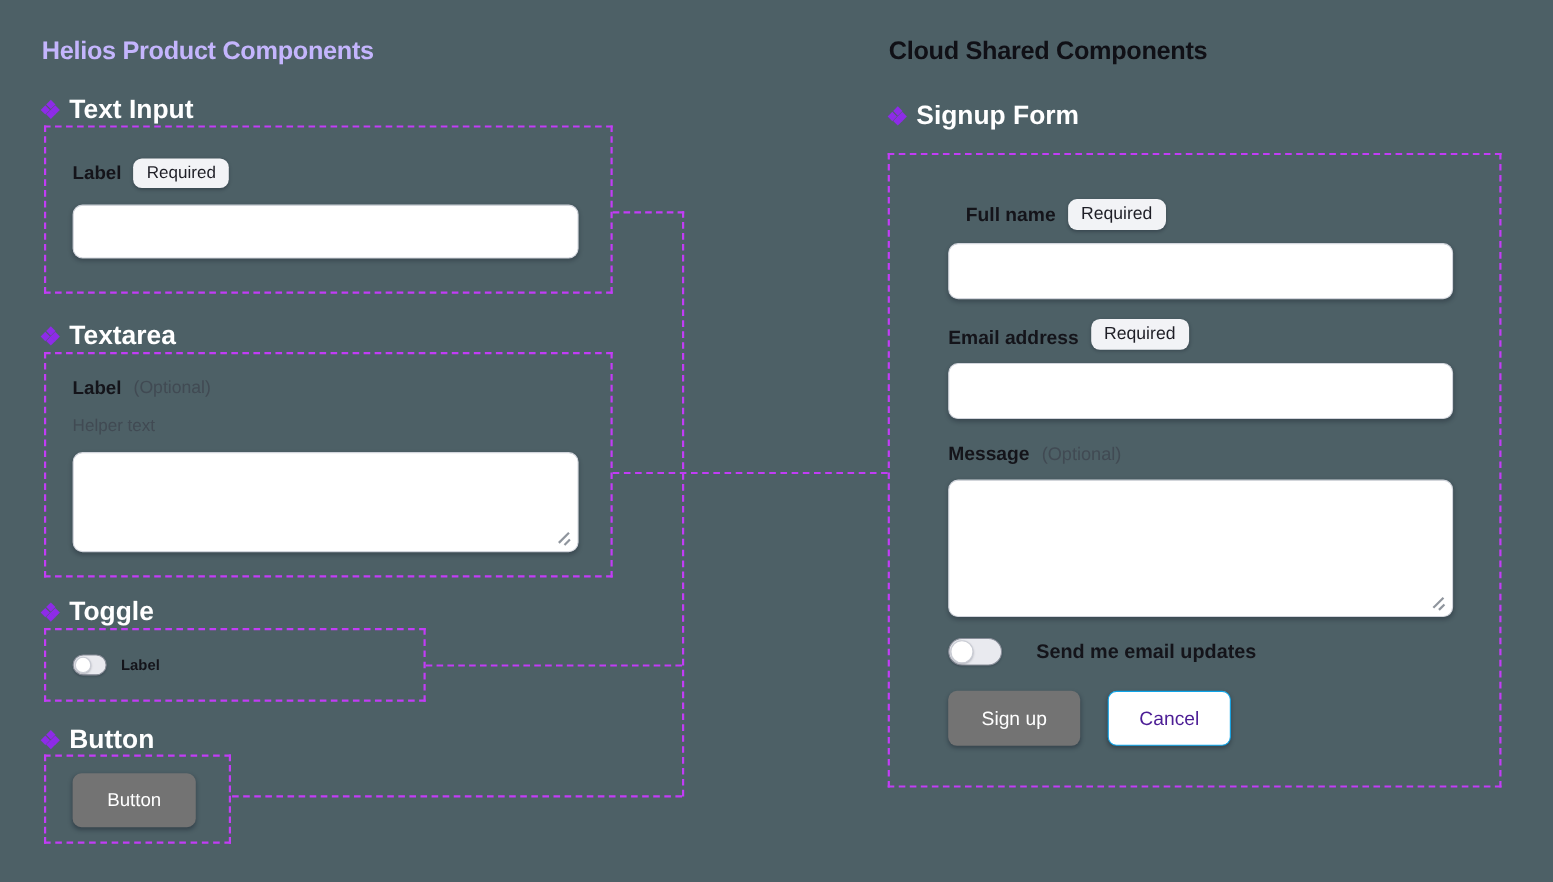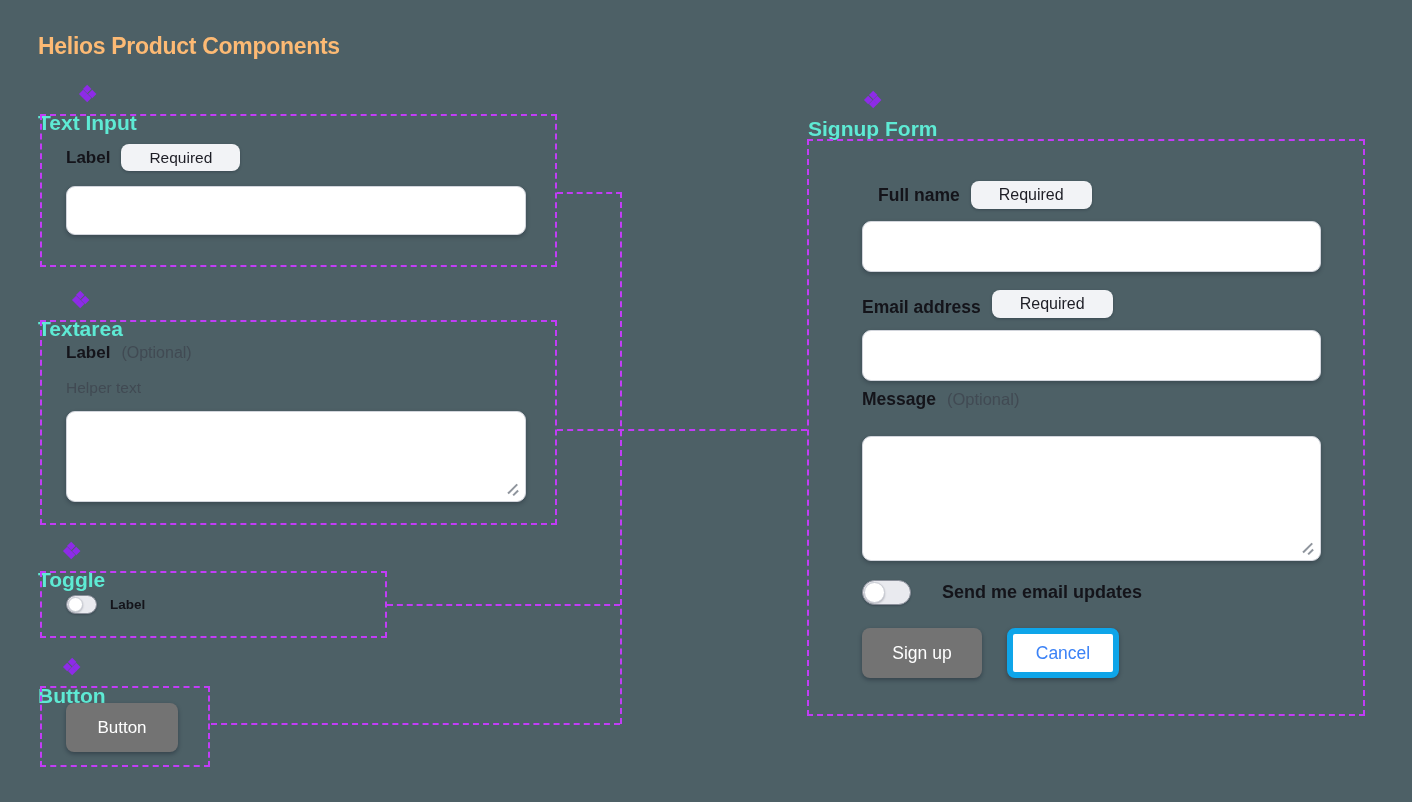--- a/index.html
+++ b/index.html
@@ -1,43 +1,43 @@
 <!DOCTYPE html>
 <html><head>
 <meta charset="utf-8">
 <style>
   html,body{margin:0;padding:0;}
   body{font-family:"Liberation Sans","DejaVu Sans",sans-serif;}
   .canvas{position:relative;width:1412px;height:802px;background:#4D6066;overflow:hidden;}
 
   
   .page-title{position:absolute;font-size:23px;font-weight:800;letter-spacing:-0.3px;white-space:nowrap;}
-  .title-left{left:38px;top:33px;color:#fdba74;}
+  .title-left{left:38px;top:33px;color:#c4b5fd;}
   .title-right{left:808px;top:33px;color:#101016;}
 
   
-  .sec-header{position:absolute;display:flex;align-items:center;gap:9px;color:#5eead4;font-size:21px;font-weight:700;white-space:nowrap;flex-direction:column;}
+  .sec-header{position:absolute;display:flex;align-items:center;gap:9px;color:#ffffff;font-size:24px;font-weight:700;white-space:nowrap;}
   .cicon{position:relative;width:16px;height:16px;flex:0 0 16px;}
   .cicon i{position:absolute;width:6.4px;height:6.4px;background:#8E2BE8;transform:rotate(45deg);}
   .cicon i:nth-child(1){left:4.8px;top:0.2px;}
   .cicon i:nth-child(2){left:0.2px;top:4.8px;}
   .cicon i:nth-child(3){left:9.4px;top:4.8px;}
   .cicon i:nth-child(4){left:4.8px;top:9.4px;}
 
   
   .dashed-box{position:absolute;border:2px dashed #C23CF6;box-sizing:border-box;}
   .conn-h{position:absolute;border-top:2px dashed #C23CF6;height:0;}
   .conn-v{position:absolute;border-left:2px dashed #C23CF6;width:0;}
 
   
   .field-row{position:absolute;display:flex;align-items:center;gap:11px;white-space:nowrap;}
   .field-label{color:#14141A;font-weight:700;font-size:17px;}
   .field-label.lg{font-size:17.5px;}
   .muted{color:#414A53;font-size:16px;font-weight:400;}
-  .badge{background:#F2F3F6;color:#1E1E26;font-size:15.5px;border-radius:8px;padding:4px 28px;
+  .badge{background:#F2F3F6;color:#1E1E26;font-size:15.5px;border-radius:8px;padding:4px 12px;
          box-shadow:0 1px 3px rgba(10,15,30,.28);line-height:1.25;}
   .helper{position:absolute;color:#414A53;font-size:15.5px;white-space:nowrap;}
 
   .text-input,.ta{position:absolute;background:#fff;border:1px solid #D2D5DC;border-radius:9px;
       box-sizing:border-box;box-shadow:0 2px 4px rgba(10,15,30,.28);font-size:16px;color:#14141A;padding:8px 12px;}
   .ta{resize:none;}
   textarea.ta{overflow:hidden;}
   .ta-wrap{position:absolute;}
   .ta-wrap textarea{position:absolute;left:0;top:0;width:100%;height:100%;}
   .rh{position:absolute;right:6px;bottom:5px;width:14px;height:14px;pointer-events:none;}
@@ -53,21 +53,21 @@
   .toggle.sm{width:31px;height:19px;}
   .toggle.sm .knob{width:15px;height:15px;}
   .toggle.lg{width:49px;height:25px;}
   .toggle.lg .knob{width:21px;height:21px;}
   .toggle-row{position:absolute;display:flex;align-items:center;}
 
   
   .btn{display:flex;align-items:center;justify-content:center;border-radius:8px;box-sizing:border-box;
        font-weight:400;cursor:pointer;border:none;box-shadow:0 2px 4px rgba(10,15,30,.35);}
   .btn-primary{background:#737373;color:#FFFFFF;}
-  .btn-secondary{background:#FFFFFF;color:#3b82f6;border:6px solid #0ea5e9;}
+  .btn-secondary{background:#FFFFFF;color:#4c1d95;border:1px solid #0ea5e9;}
 </style>
 </head>
 <body>
 
 <div class="canvas">
 
   <div class="page-title title-left">Helios Product Components</div>
 
   <div class="sec-header" style="left:38px;top:86px;">
     <span class="cicon">
@@ -133,20 +133,21 @@
   </div>
   <div class="dashed-box" style="left:40px;top:686px;width:170px;height:81px;"></div>
   <button class="btn btn-primary" style="position:absolute;left:66px;top:703px;width:112px;height:49px;font-size:17px;">Button</button>
 
   <div class="conn-h" style="left:557px;top:192px;width:65px;"></div>
   <div class="conn-v" style="left:620px;top:192px;height:532px;"></div>
   <div class="conn-h" style="left:557px;top:429px;width:250px;"></div>
   <div class="conn-h" style="left:387px;top:604px;width:233px;"></div>
   <div class="conn-h" style="left:211px;top:723px;width:409px;"></div>
 
+  <div class="page-title title-right">Cloud Shared Components</div>
 
   <div class="sec-header" style="left:808px;top:92px;">
     <span class="cicon">
         <i></i>
         <i></i>
         <i></i>
         <i></i>
       </span>
     <span>Signup Form</span>
   </div>
@@ -157,21 +158,21 @@
     <span class="badge" style="font-size:16px;">Required</span>
   </div>
   <input class="text-input" style="left: 862px; top: 221px; width: 459px; height: 51px;" value="">
 
   <div class="field-row" style="left:862px;top:290px;align-items:flex-end;">
     <span class="field-label lg">Email address</span>
     <span class="badge" style="font-size:16px;">Required</span>
   </div>
   <input class="text-input" style="left: 862px; top: 330px; width: 459px; height: 51px;" value="">
 
-  <div class="field-row" style="left:862px;top:389px;">
+  <div class="field-row" style="left:862px;top:402px;align-items:flex-end;">
     <span class="field-label lg">Message</span>
     <span class="muted" style="font-size:16.5px;">(Optional)</span>
   </div>
   <div class="ta-wrap" style="left:862px;top:436px;width:459px;height:125px;">
     <textarea class="ta" style=""></textarea>
     <span class="rh"></span>
   </div>
 
   <div class="toggle-row" style="left:862px;top:580px;gap:31px;">
     <span class="toggle lg">

